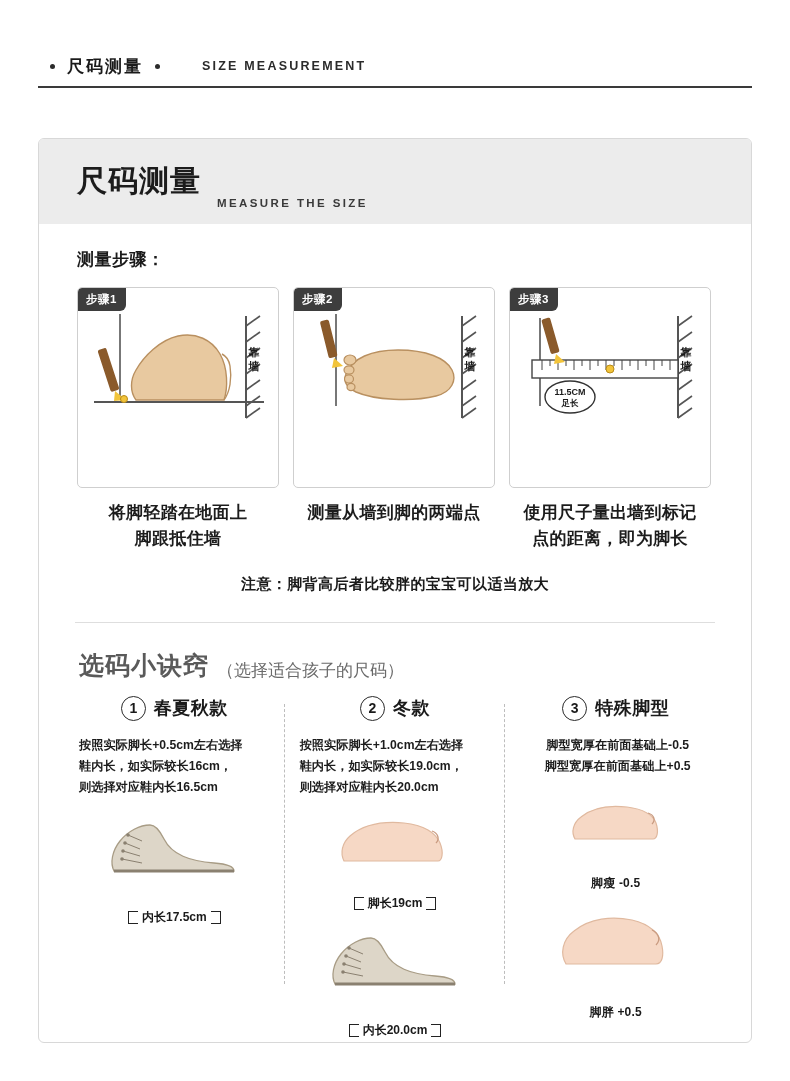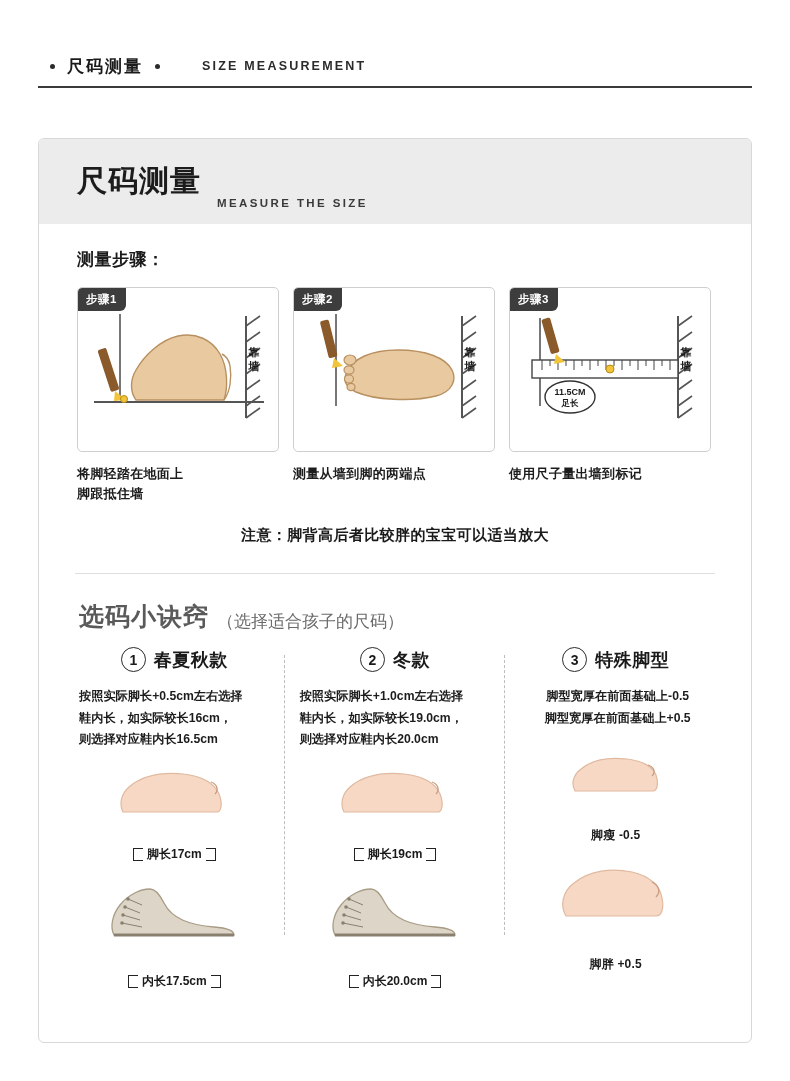--- a/index.html
+++ b/index.html
@@ -98,21 +98,21 @@
     margin: 16px 0 0 38px;
     gap: 14px;
   }
   .step-box {
     width: 202px;
     box-sizing: border-box;
   }
   .step-frame {
     position: relative;
     width: 202px;
-    height: 165px;
+    height: 201px;
     border: 1px solid #cfcfcf;
     border-radius: 5px;
     background: #fff;
     box-sizing: border-box;
     overflow: hidden;
   }
   .step-badge {
     position: absolute;
     left: 0;
     top: 0;
@@ -120,21 +120,22 @@
     color: #fff;
     font-size: 11.5px;
     font-weight: bold;
     padding: 4px 9px 4px 8px;
     border-radius: 4px 0 6px 0;
     letter-spacing: 0.5px;
     z-index: 5;
   }
   .step-caption {
     margin-top: 12px;
-    font-size: 13px;
+    text-align: center;
+    font-size: 17px;
     line-height: 1.55;
     font-weight: bold;
     color: #1c1c1c;
     letter-spacing: 0.3px;
   }
   .note {
     text-align: center;
     margin-top: 22px;
     font-size: 15px;
     font-weight: bold;
@@ -395,20 +396,21 @@
 
           <ellipse cx="60" cy="109" rx="25" ry="16" fill="#fff" stroke="#333" stroke-width="1.4"></ellipse>
           <text x="60" y="107" font-size="9" font-weight="bold" fill="#1a1a1a" font-family="'Liberation Sans',sans-serif" text-anchor="middle">11.5CM</text>
           <text x="60" y="118" font-size="8.5" font-weight="bold" fill="#1a1a1a" font-family="'Liberation Sans',sans-serif" text-anchor="middle">足长</text>
           <text x="176" y="68" font-size="11" font-weight="bold" fill="#1a1a1a" font-family="'Liberation Sans',sans-serif" text-anchor="middle">靠</text>
           <text x="176" y="82" font-size="11" font-weight="bold" fill="#1a1a1a" font-family="'Liberation Sans',sans-serif" text-anchor="middle">墙</text>
         </svg>
       </div>
       <div class="step-caption">
         <div>使用尺子量出墙到标记</div>
+        <div>点的距离，即为脚长</div>
       </div>
     </div>
   </div>
 
   <div class="note">注意：脚背高后者比较胖的宝宝可以适当放大</div>
 
   <div class="divider"></div>
 
   <div class="tips-head">
     <span class="t1">选码小诀窍</span>
@@ -418,31 +420,20 @@
   <div class="tips-row">
 
     <div class="tip-col">
       <div class="tip-title">
         <span class="circle-num">1</span>
         <span class="tip-title-text">春夏秋款</span>
       </div>
       <div class="tip-desc" style="white-space:pre-line;">按照实际脚长+0.5cm左右选择
 鞋内长，如实际较长16cm，
 则选择对应鞋内长16.5cm</div>
-      <div class="fig-wrap">
-        <svg width="150" height="60" viewBox="0 0 150 60">
-          <path d="M24 52 C20 44 22 34 30 27 C44 15 62 12 84 14 C104 16 116 24 120 34 C124 44 122 52 118 52 Z" fill="#f6d8c5" stroke="#e0b99f" stroke-width="1.2"></path>
-          <path d="M112 22 C118 24 120 30 116 34" fill="none" stroke="#c99b80" stroke-width="1.3"></path>
-        </svg>
-        <div class="measure-label">
-          <span class="bracket-l"></span>
-          <span>脚长17cm</span>
-          <span class="bracket-r"></span>
-        </div>
-      </div>
       <div class="fig-wrap" style="margin-top:14px;">
         <svg width="160" height="70" viewBox="0 0 160 70">
           <path d="M20 58 C16 50 18 38 26 28 C34 18 46 12 56 12 C62 12 66 18 70 26 C78 42 96 48 120 50 C134 51 140 54 140 58 Z" fill="#ddd6c8" stroke="#a89c85" stroke-width="1.3"></path>
           <path d="M20 58 L140 58" stroke="#8a8070" stroke-width="3"></path>
           <g stroke="#8a8070" stroke-width="1">
             <line x1="34" y1="22" x2="48" y2="28"></line>
             <line x1="31" y1="30" x2="46" y2="36"></line>
             <line x1="29" y1="38" x2="46" y2="43"></line>
             <line x1="28" y1="46" x2="48" y2="50"></line>
           </g>

